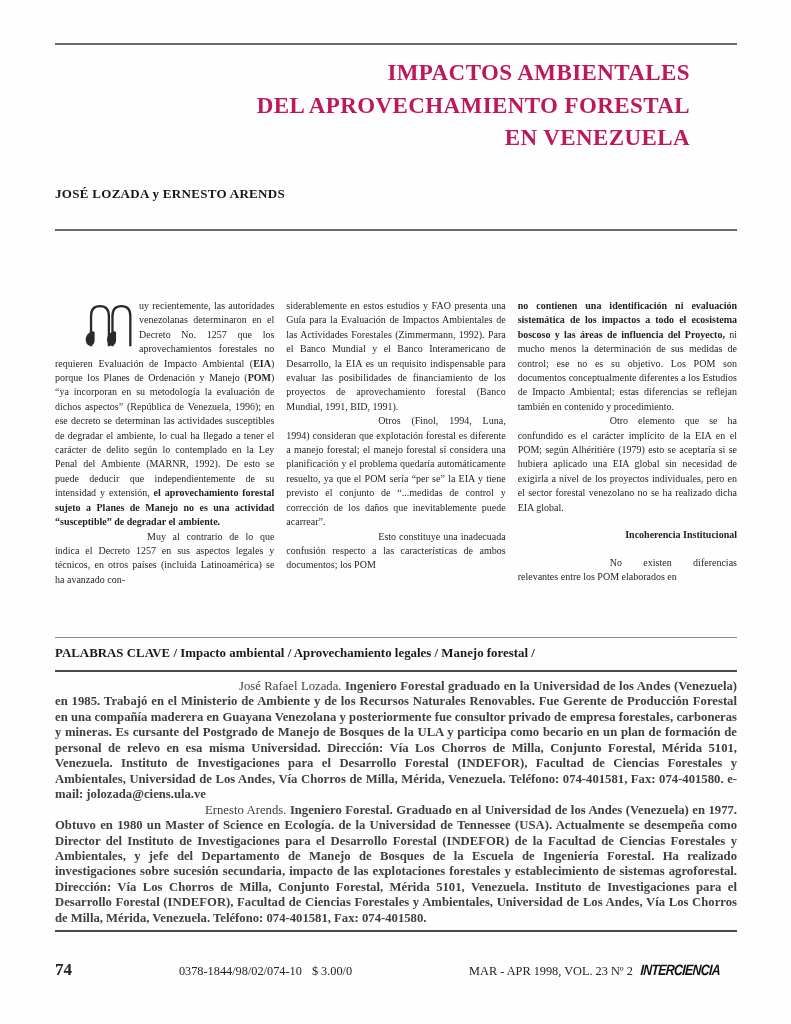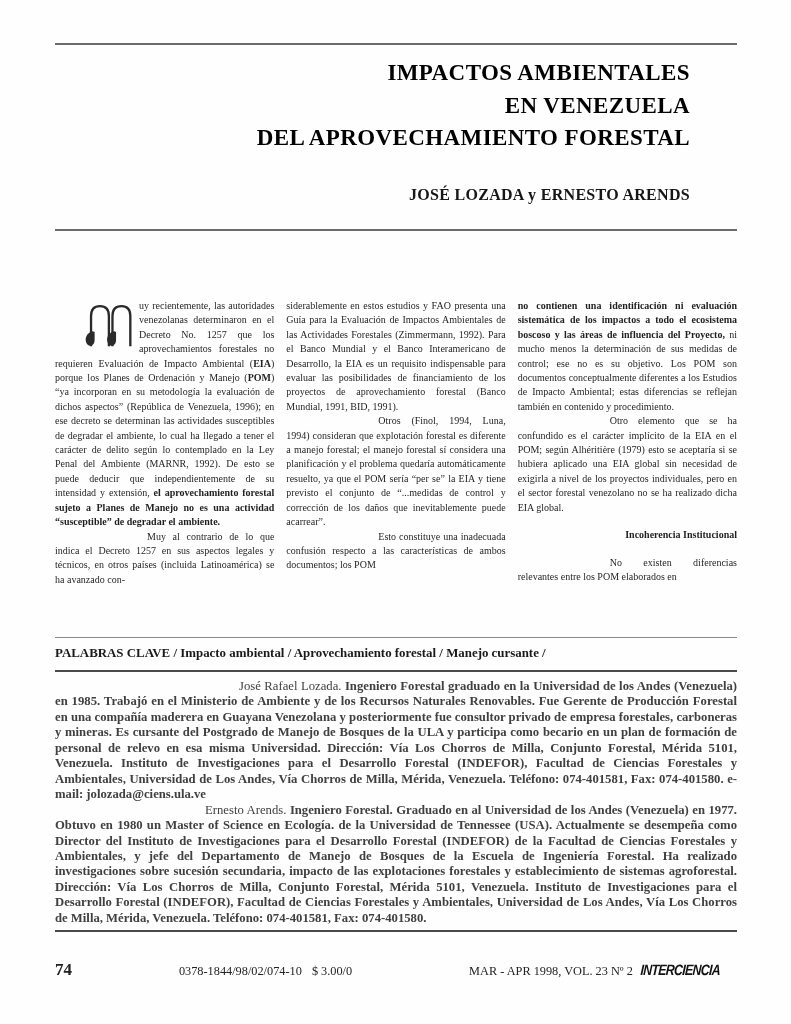--- a/index.html
+++ b/index.html
@@ -9,25 +9,25 @@
     font-family:"Liberation Serif", serif; color:#1f1f1f;
   }
   .rule { position:absolute; left:55px; width:682px; }
   .rule-dark2 { height:2px; background:#4a4a4a; }
   .rule-gray2 { height:2px; background:#6b6b6b; }
   .rule-thin  { height:1px; background:#8a8a8a; }
 
   .title {
     position:absolute; top:57px; left:55px; right:101px;
     text-align:right; font-weight:bold; font-size:23px; line-height:32.5px;
-    letter-spacing:0.4px; color:#000000;
+    letter-spacing:0.4px; color:#be185d;
   }
   .authors {
     position:absolute; top:186px; left:55px; right:101px;
-    text-align:right; font-weight:bold; font-size:16px; letter-spacing:0.3px;
+    text-align:left; font-weight:bold; font-size:13px; letter-spacing:0.3px;
     color:#161616;
   }
 
   .columns {
     position:absolute; top:299px; left:55px; width:682px; height:336px;
     display:grid; grid-template-columns:1fr 1fr 1fr; column-gap:12px;
     font-size:10px; line-height:14.4px; text-align:justify; overflow:hidden;
   }
   .columns p { margin:0; }
   .columns p.indent { text-indent:92px; }
@@ -71,22 +71,22 @@
 </style>
 </head>
 <body>
 
 <div class="page">
 
   <div class="rule rule-gray2" style="top:43px;"></div>
 
   <div class="title">
     <div>IMPACTOS AMBIENTALES</div>
+    <div>DEL APROVECHAMIENTO FORESTAL</div>
     <div>EN VENEZUELA</div>
-    <div>DEL APROVECHAMIENTO FORESTAL</div>
   </div>
 
   <div class="authors">JOSÉ LOZADA y ERNESTO ARENDS</div>
 
   <div class="rule rule-gray2" style="top:229px;"></div>
 
   <div class="columns">
     <div>
       <p>
         <svg class="dropcap" viewBox="0 0 56 50" aria-hidden="true">
@@ -109,21 +109,21 @@
     <div>
       <p><span class="b">no contienen una identificación ni evaluación sistemática de los impactos a todo el ecosistema boscoso y las áreas de influencia del Proyecto, </span><span>ni mucho menos la determinación de sus medidas de control; ese no es su objetivo. Los POM son documentos conceptualmente diferentes a los Estudios de Impacto Ambiental; estas diferencias se reflejan también en contenido y procedimiento.</span></p>
       <p class="indent"><span>Otro elemento que se ha confundido es el carácter implícito de la EIA en el POM; según Alhéritière (1979) esto se aceptaría si se hubiera aplicado una EIA global sin necesidad de exigirla a nivel de los proyectos individuales, pero en el sector forestal venezolano no se ha realizado dicha EIA global.</span></p>
       <p class="heading">Incoherencia Institucional</p>
       <p class="indent"><span>No existen diferencias relevantes entre los POM elaborados en</span></p>
     </div>
   </div>
 
   <div class="rule rule-thin" style="top:637px;"></div>
 
-  <div class="keywords">PALABRAS CLAVE / Impacto ambiental / Aprovechamiento forestal / Manejo cursante /</div>
+  <div class="keywords">PALABRAS CLAVE / Impacto ambiental / Aprovechamiento legales / Manejo forestal /</div>
 
   <div class="rule rule-dark2" style="top:670px;"></div>
 
   <div class="bios">
     <p class="bio-1">
       <span class="bio-name">José Rafael Lozada. </span><span class="bio-text">Ingeniero Forestal graduado en la Universidad de los Andes (Venezuela) en 1985. Trabajó en el Ministerio de Ambiente y de los Recursos Naturales Renovables. Fue Gerente de Producción Forestal en una compañía maderera en Guayana Venezolana y posteriormente fue consultor privado de empresa forestales, carboneras y mineras. Es cursante del Postgrado de Manejo de Bosques de la ULA y participa como becario en un plan de formación de personal de relevo en esa misma Universidad. Dirección: Vía Los Chorros de Milla, Conjunto Forestal, Mérida 5101, Venezuela. Instituto de Investigaciones para el Desarrollo Forestal (INDEFOR), Facultad de Ciencias Forestales y Ambientales, Universidad de Los Andes, Vía Chorros de Milla, Mérida, Venezuela. Teléfono: 074-401581, Fax: 074-401580. e-mail: jolozada@ciens.ula.ve</span>
     </p>
     <p class="bio-2">
       <span class="bio-name">Ernesto Arends. </span><span class="bio-text">Ingeniero Forestal. Graduado en al Universidad de los Andes (Venezuela) en 1977. Obtuvo en 1980 un Master of Science en Ecología. de la Universidad de Tennessee (USA). Actualmente se desempeña como Director del Instituto de Investigaciones para el Desarrollo Forestal (INDEFOR) de la Facultad de Ciencias Forestales y Ambientales, y jefe del Departamento de Manejo de Bosques de la Escuela de Ingeniería Forestal. Ha realizado investigaciones sobre sucesión secundaria, impacto de las explotaciones forestales y establecimiento de sistemas agroforestal. Dirección: Vía Los Chorros de Milla, Conjunto Forestal, Mérida 5101, Venezuela. Instituto de Investigaciones para el Desarrollo Forestal (INDEFOR), Facultad de Ciencias Forestales y Ambientales, Universidad de Los Andes, Vía Los Chorros de Milla, Mérida, Venezuela. Teléfono: 074-401581, Fax: 074-401580.</span>
     </p>

